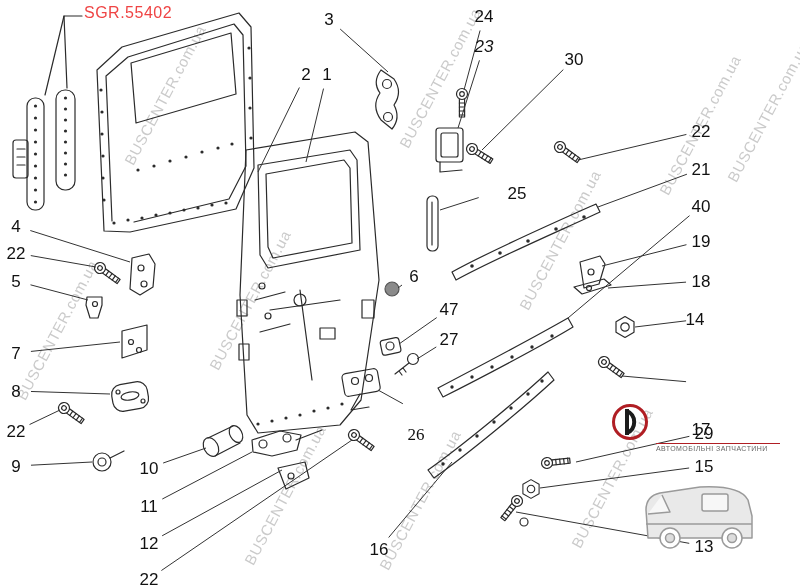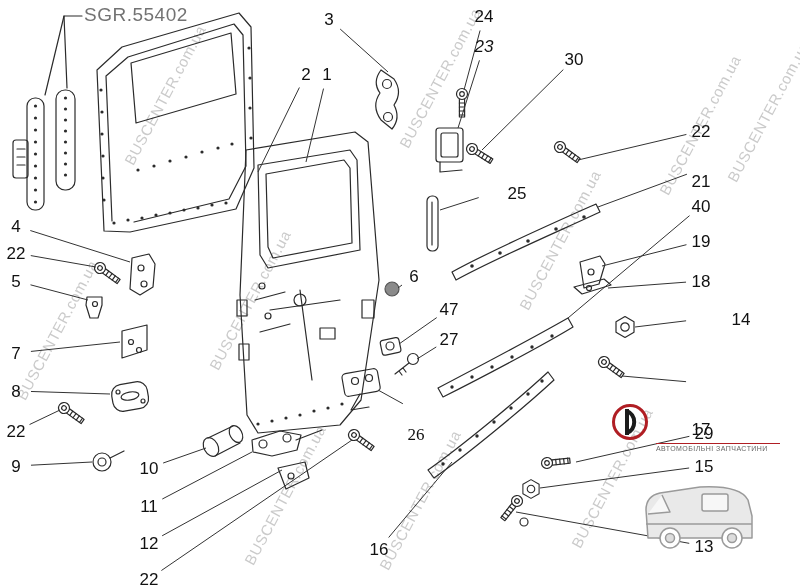--- a/index.html
+++ b/index.html
@@ -16,21 +16,21 @@
   .brand-row{display:flex;align-items:center;gap:6px;}
   .brand-name{font-size:21px;font-weight:bold;color:#3c3c3c;letter-spacing:.3px;white-space:nowrap;}
   .brand-tagline{font-size:7px;color:#666666;letter-spacing:.45px;white-space:nowrap;margin-top:1px;margin-left:46px;border-top:1px solid #b01e24;padding-top:1px;}
   .van{position:absolute;left:636px;top:472px;z-index:3;}
   .callout-layer{z-index:4;}
   .callout{
     position:absolute;transform:translate(-50%,-50%);
     font-size:17px;color:#111111;white-space:nowrap;line-height:1;
   }
   .diagram-code{
-    position:absolute;left:84px;top:4px;font-size:19px;color:#737373;
+    position:absolute;left:84px;top:4px;font-size:16px;color:#ef4444;
     letter-spacing:.5px;z-index:4;
   }
   .watermark{
     position:absolute;transform:translate(-50%,-50%) rotate(-62deg);
     font-size:15px;letter-spacing:.6px;white-space:nowrap;opacity:.95;
   }
 </style>
 </head>
 <body>
 
@@ -291,30 +291,30 @@
   <div class="diagram-code">SGR.55402</div>
 
   <div class="layer callout-layer">
       <div class="callout" style="left: 329px; top: 19px;">3</div>
       <div class="callout" style="left: 484px; top: 16px;">24</div>
       <div class="callout" style="left: 484px; top: 46px; font-style: italic;">23</div>
       <div class="callout" style="left: 574px; top: 59px;">30</div>
       <div class="callout" style="left: 306px; top: 74px;">2</div>
       <div class="callout" style="left: 327px; top: 74px;">1</div>
       <div class="callout" style="left: 701px; top: 131px;">22</div>
-      <div class="callout" style="left: 701px; top: 181px; text-align: center;">21</div>
+      <div class="callout" style="left: 701px; top: 169px; text-align: center;">21</div>
       <div class="callout" style="left: 701px; top: 206px;">40</div>
       <div class="callout" style="left: 493px; top: 193px; margin-left: 24px;">25</div>
       <div class="callout" style="left: 701px; top: 241px;">19</div>
       <div class="callout" style="left: 701px; top: 281px;">18</div>
       <div class="callout" style="left: 16px; top: 226px;">4</div>
       <div class="callout" style="left: 16px; top: 253px;">22</div>
       <div class="callout" style="left: 16px; top: 281px;">5</div>
       <div class="callout" style="left: 414px; top: 276px;">6</div>
-      <div class="callout" style="left: 741px; top: 319px;">14</div>
+      <div class="callout" style="left: 695px; top: 319px;">14</div>
       <div class="callout" style="left: 449px; top: 309px;">47</div>
       <div class="callout" style="left: 449px; top: 339px;">27</div>
       <div class="callout" style="left: 16px; top: 353px;">7</div>
       <div class="callout" style="left: 701px; top: 383px; margin-top: 46px;">17</div>
       <div class="callout" style="left: 16px; top: 391px;">8</div>
       <div class="callout" style="left: 16px; top: 431px;">22</div>
       <div class="callout" style="left: 416px; top: 434px; font-family: Liberation Serif, serif;">26</div>
       <div class="callout" style="left: 16px; top: 466px;">9</div>
       <div class="callout" style="left: 704px; top: 433px;">29</div>
       <div class="callout" style="left: 149px; top: 468px;">10</div>

